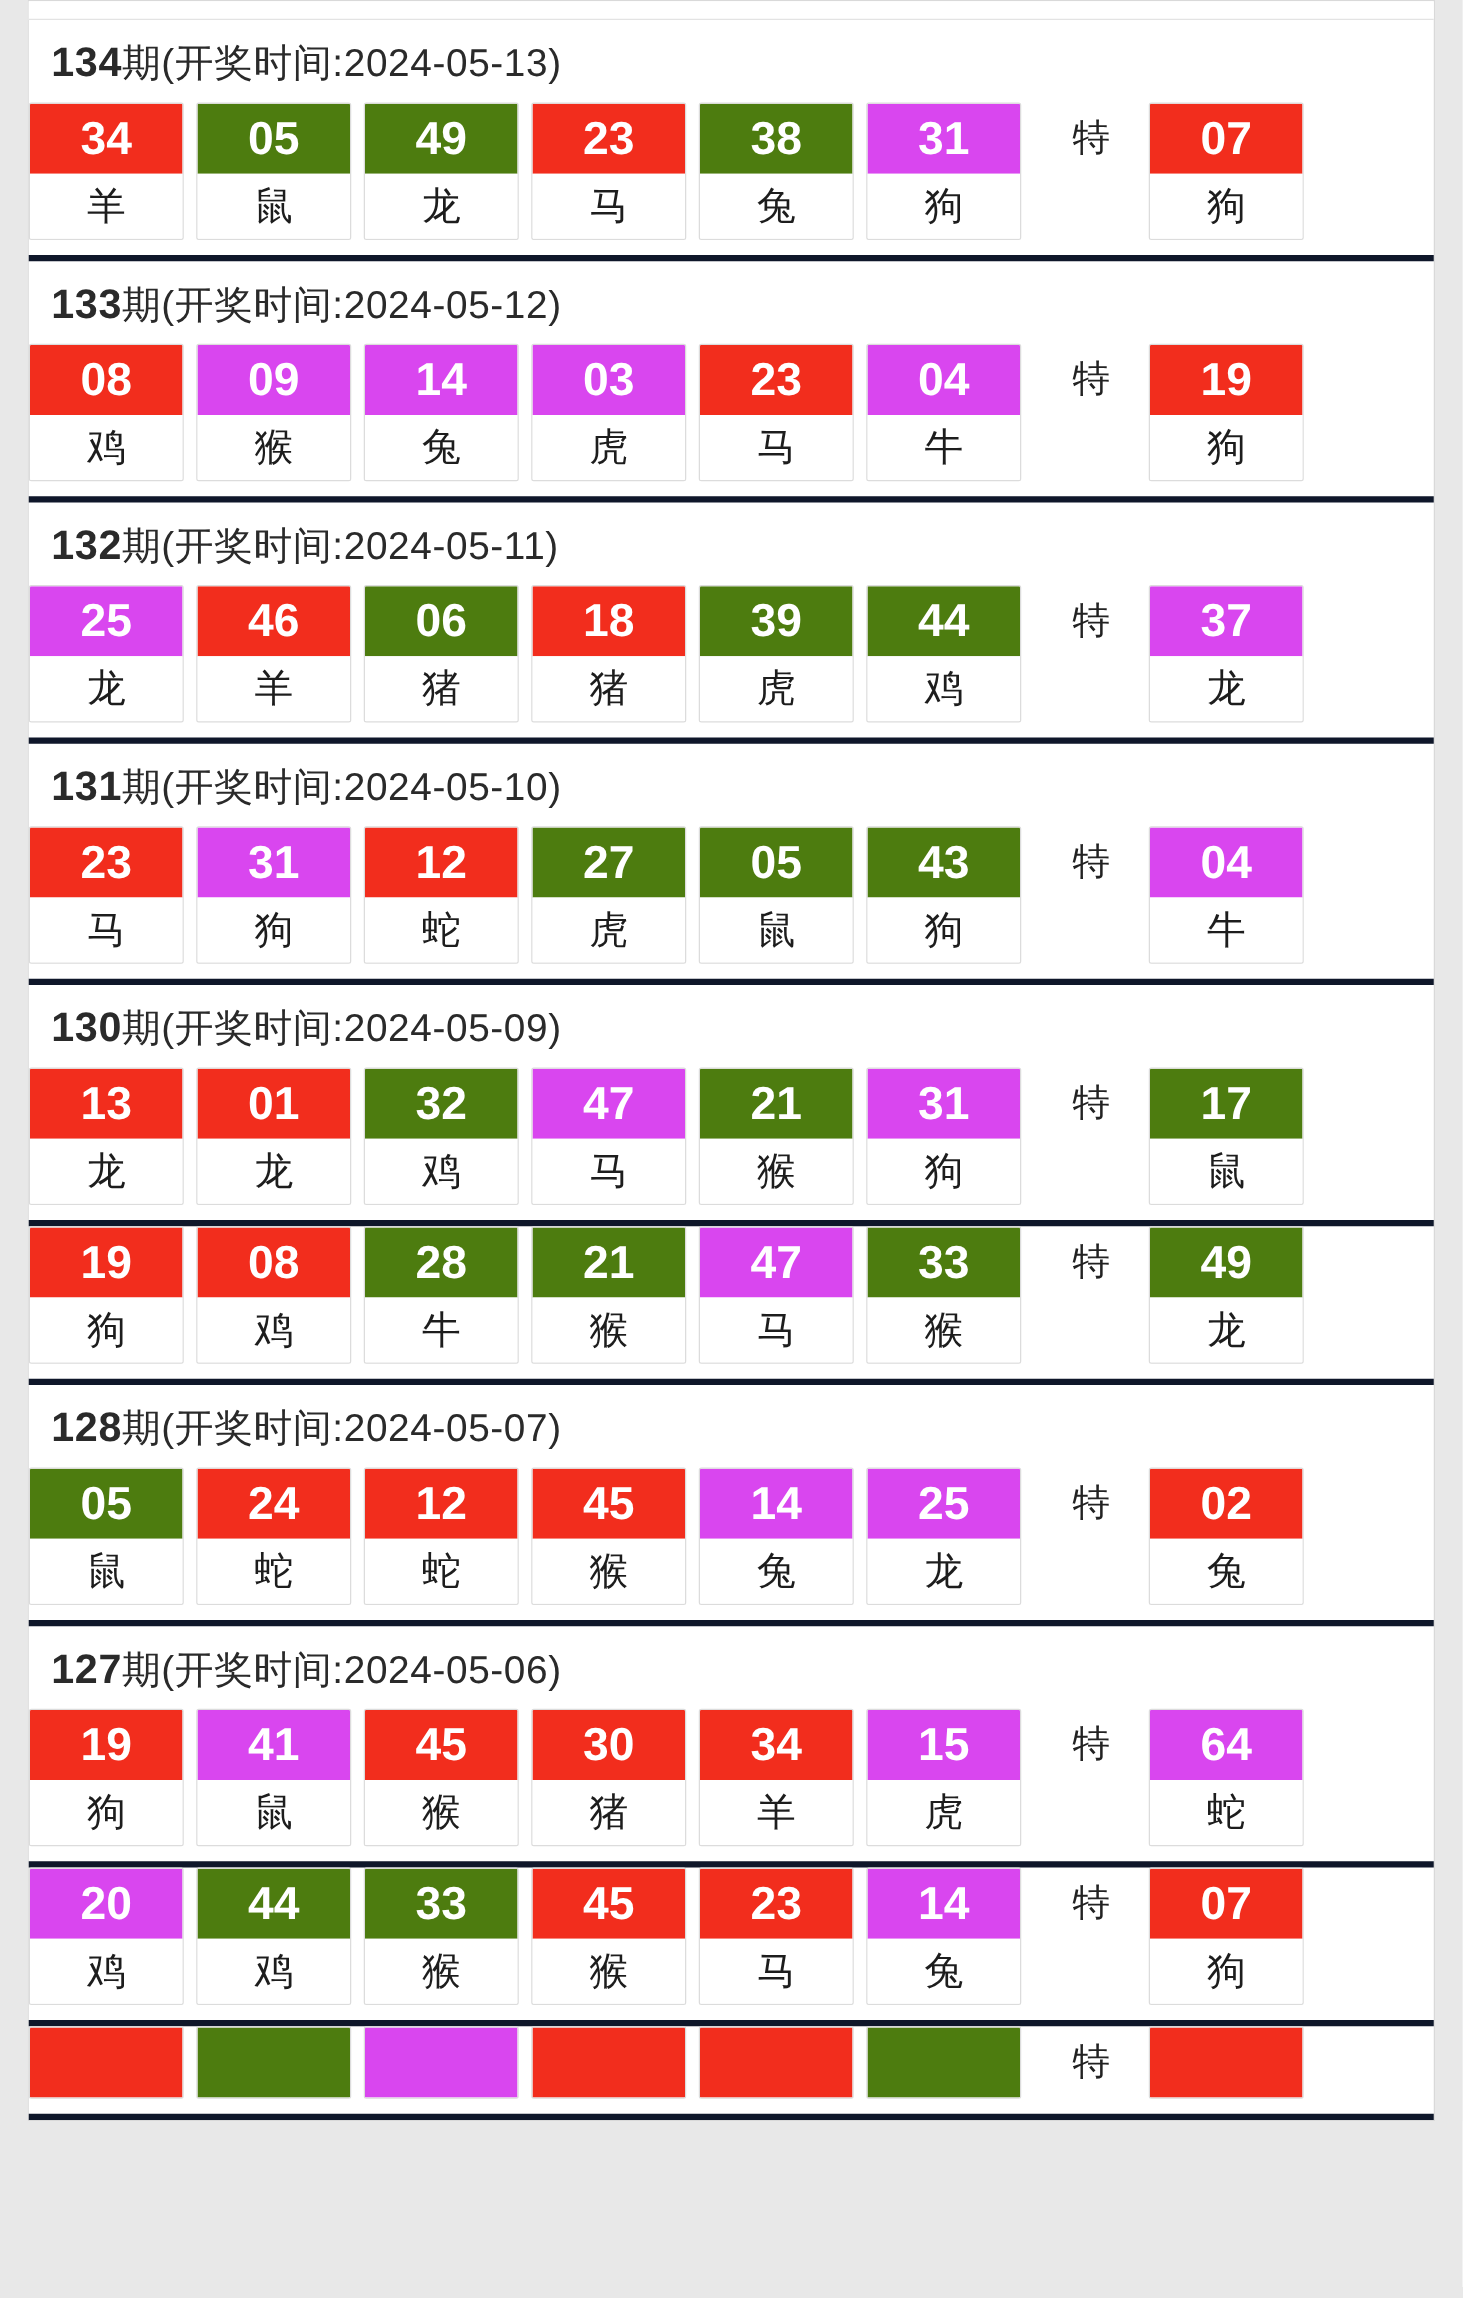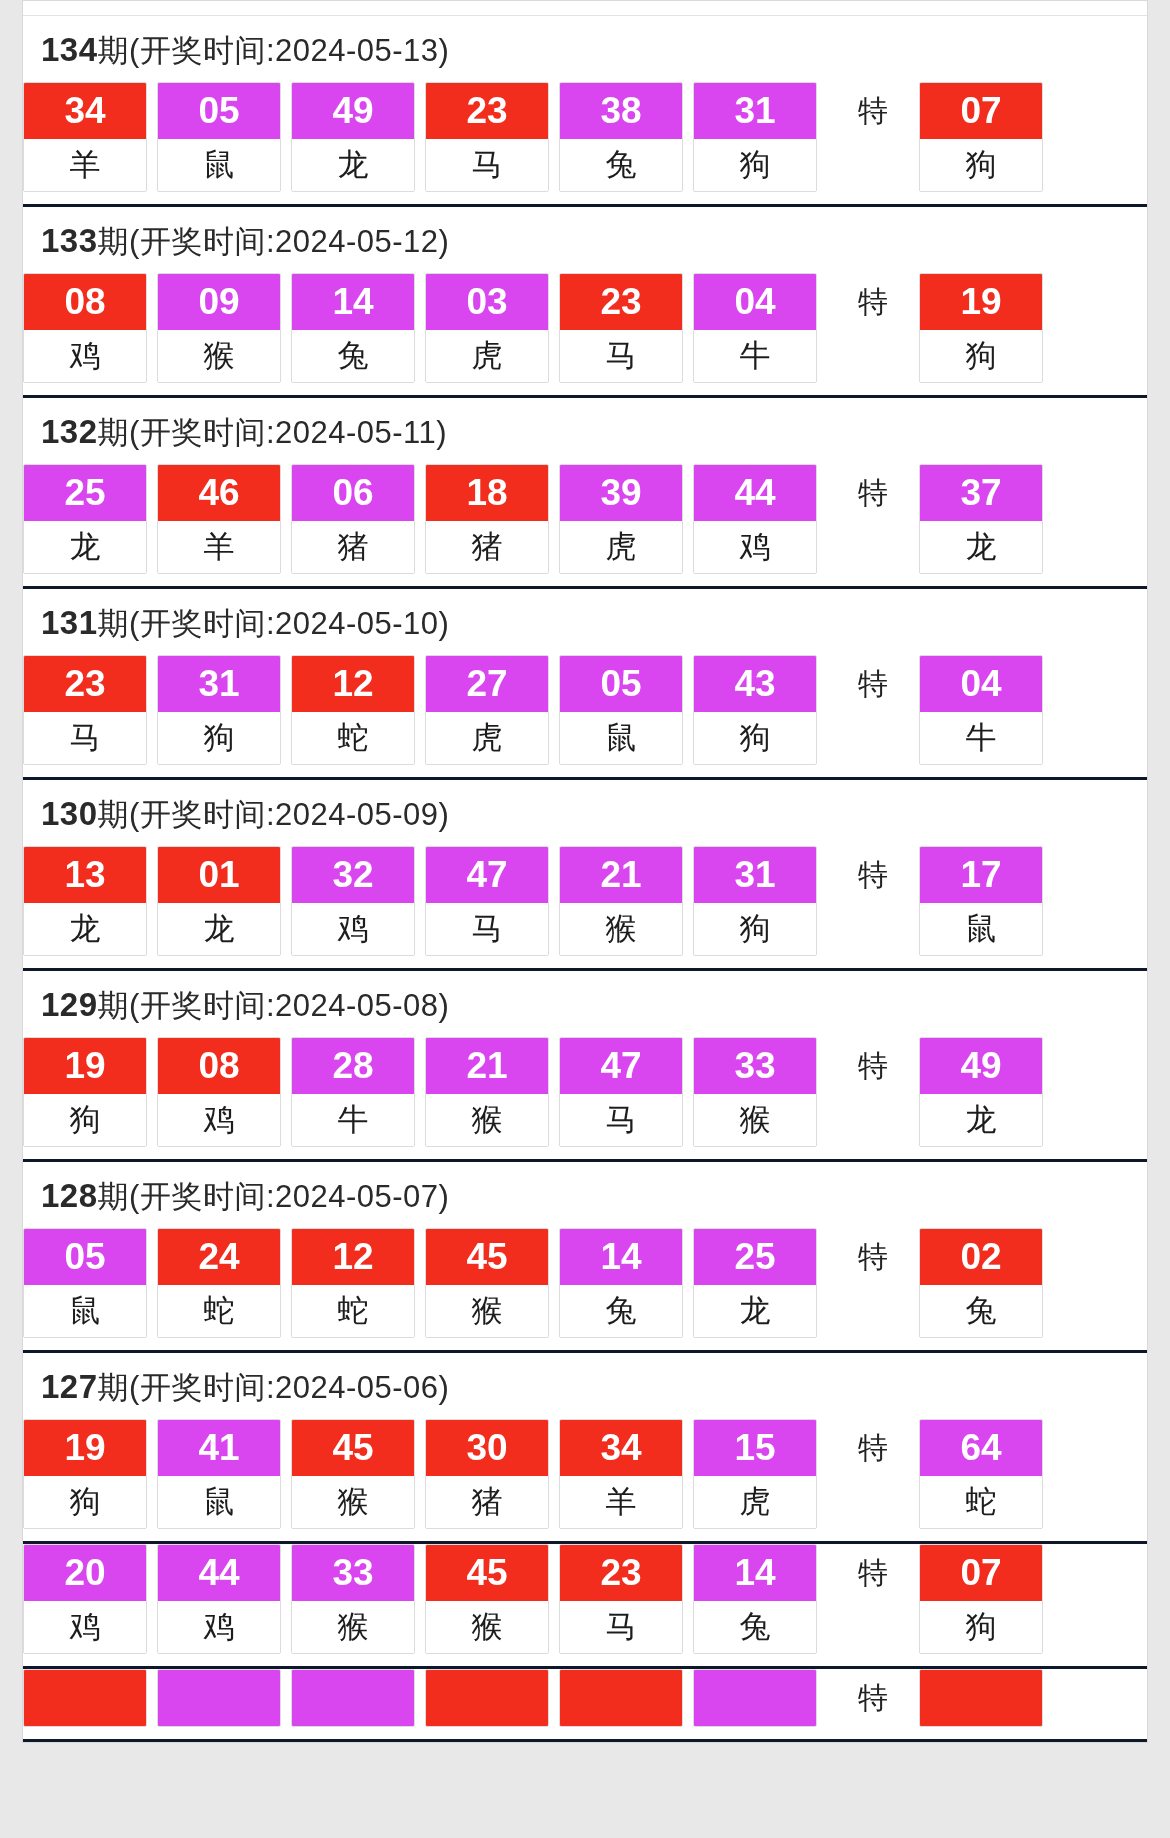--- a/index.html
+++ b/index.html
@@ -21,21 +21,21 @@
     background: #ffffff;
     border: 1px solid #d9d9d9;
     box-sizing: border-box;
   }
   .top-strip {
     height: 14px;
     background: #ffffff;
     border-bottom: 1px solid #e3e3e3;
   }
   .draw-block {
-    border-bottom: 3px solid #0f172a;
+    border-bottom: 5px solid #0f172a;
     padding: 0 0 12px 0;
   }
   .draw-title {
     font-size: 31px;
     color: #2a2a2a;
     padding: 14px 0 10px 18px;
     letter-spacing: 0.5px;
     white-space: nowrap;
   }
   .draw-title .issue {
@@ -69,21 +69,21 @@
     display: block;
     height: 52px;
     line-height: 52px;
     text-align: center;
     font-size: 31px;
     color: #1d1d1d;
     background: #ffffff;
   }
   .red    { background: #f22d1d; }
   .blue   { background: #d946ef; }
-  .green  { background: #d946ef; }
+  .green  { background: #4d7c0f; }
   .special-label {
     width: 92px;
     text-align: center;
     font-size: 30px;
     color: #222;
     line-height: 58px;
     flex: 0 0 auto;
   }
   .ball.special {
     margin-right: 0;
@@ -260,21 +260,20 @@
               <span class="zodiac">狗</span>
             </div>
             <div class="special-label">特</div>
             <div class="ball special">
               <span class="num green">17</span>
               <span class="zodiac">鼠</span>
             </div>
           </div>
         </div>
         <div class="draw-block">
-          <div class="draw-title"><span class="issue">129</span><span>期(开奖时间:</span><span>2024-05-08</span><span>)</span></div>
           <div class="balls-row">
             <div class="ball">
               <span class="num red">19</span>
               <span class="zodiac">狗</span>
             </div>
             <div class="ball">
               <span class="num red">08</span>
               <span class="zodiac">鸡</span>
             </div>
             <div class="ball">

